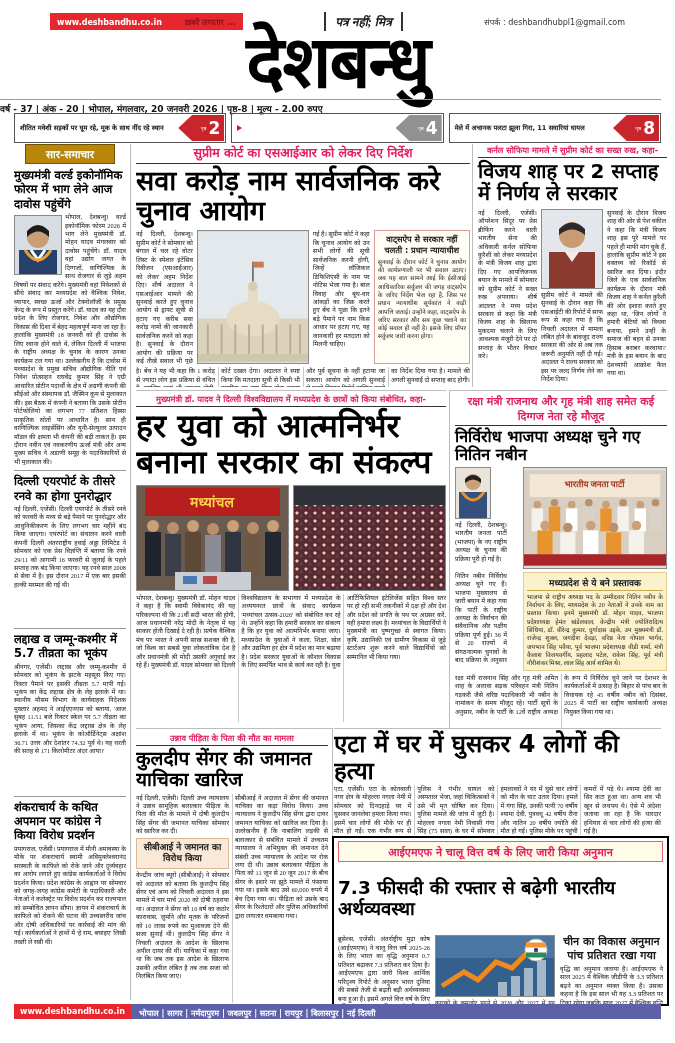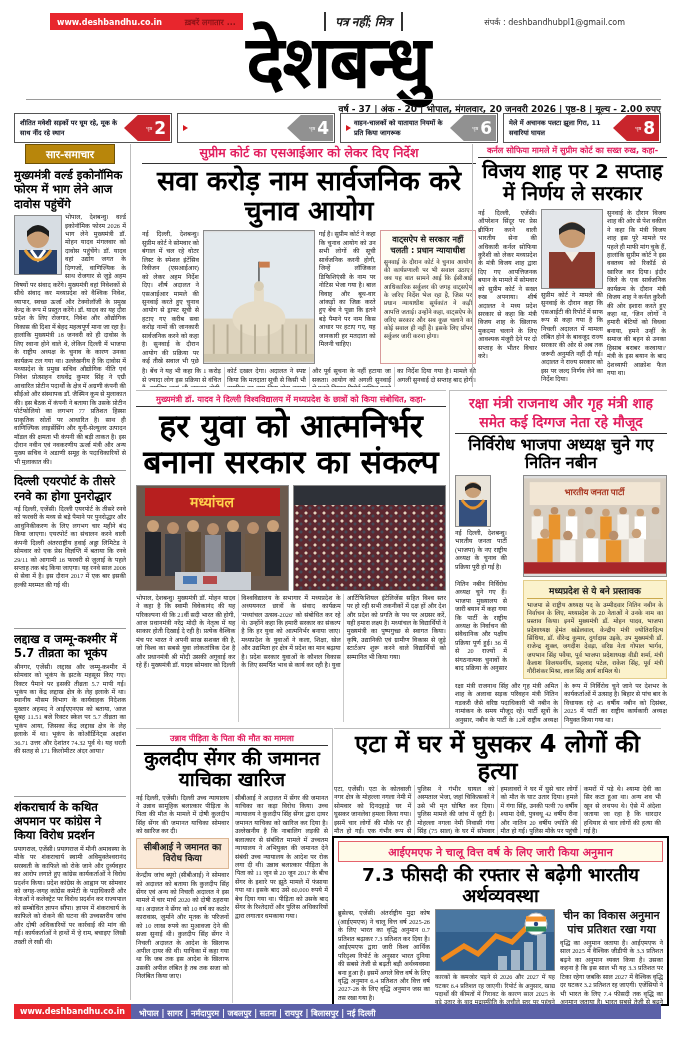--- a/index.html
+++ b/index.html
@@ -11,51 +11,51 @@
   .topstrip{left:50px;right:50px;top:13px;height:17px;display:flex;justify-content:space-between;align-items:center;}
   .site-box{background:#e8262d;color:#fff;font:bold 8px "DejaVu Sans",sans-serif;padding:3px 7px;white-space:nowrap;}
   .site-box .note{color:#8f1216;margin-left:20px;}
   .tagline{border-left:2px solid #333;border-right:2px solid #333;padding:1px 9px;
            font:bold italic 12px "Liberation Serif",serif;}
   .contact{font:8px "DejaVu Sans",sans-serif;color:#333;}
 
   
   .masthead{left:0;right:0;top:26px;text-align:center;font:bold 72px "DejaVu Sans",sans-serif;
             line-height:1.02;letter-spacing:-2px;color:#000;}
-  .edition{left:26px;right:14px;top:99px;border-top:1px solid #9a9a9a;padding-top:2px;text-align:right;
+  .edition{left:0;right:14px;top:99px;border-top:1px solid #9a9a9a;padding-top:2px;text-align:left;
            font:bold 9px "DejaVu Sans",sans-serif;color:#111;}
 
   
   .teasers{left:14px;right:14px;top:113px;height:30px;display:flex;gap:5px;}
   .teaser{flex:1;position:relative;border:1px solid #555;padding:3px 44px 3px 5px;display:flex;align-items:center;gap:3px;
           font:bold 6.6px "DejaVu Sans",sans-serif;line-height:1.55;color:#10121f;overflow:hidden;}
   .bullet{width:0;height:0;border-top:3px solid transparent;border-bottom:3px solid transparent;border-left:5px solid #d6181f;flex:0 0 auto;}
   .badge{position:absolute;right:1px;top:1px;bottom:1px;width:42px;display:flex;align-items:center;justify-content:flex-end;
          padding-right:4px;clip-path:polygon(0 50%,30% 0,100% 0,100% 100%,30% 100%);color:#fff;}
   .badge.red{background:#c9252c;} .badge.gray{background:#919191;}
   .badge .pl{font:5px "DejaVu Sans",sans-serif;margin-right:2px;opacity:.9;}
   .badge .pn{font:bold 17px "DejaVu Sans",sans-serif;line-height:1;}
 
   
   .kicker{color:#e21f5f;font-family:"DejaVu Sans",sans-serif;font-weight:bold;text-align:center;}
   .krule{border-bottom:1px solid #333;padding-bottom:2px;margin-bottom:2px;}
-  .hl{font-family:"DejaVu Sans",sans-serif;font-weight:bold;color:#000;text-align:center;line-height:1.12;}
+  .hl{font-family:"DejaVu Sans",sans-serif;font-weight:bold;color:#000;line-height:1.12;}
   .bt{font-size:6.3px;line-height:1.34;text-align:justify;overflow:hidden;}
   .ph{border:1px solid #8a8a8a;display:block;background:#ddd;}
 
   
   .sidebar{left:14px;top:144px;width:112px;height:856px;border-right:1px solid #bdbdbd;padding-right:4px;overflow:hidden;}
   .sb-head{width:88px;margin:0 auto 4px;background:#b8860b;color:#fff;text-align:center;
            font:bold 10.5px "DejaVu Sans",sans-serif;padding:2px 0;border:1px solid #6e5206;}
   .sb-hl{font:bold 11.5px "DejaVu Sans",sans-serif;line-height:1.25;margin:3px 0 2px;color:#000;}
   .sb-photo{float:left;margin:2px 3px 1px 0;}
   .sb-sep{border-top:1px solid #9a9a9a;margin:5px 0 2px;}
 
   
-  .lead{left:142px;top:144px;width:334px;height:243px;overflow:hidden;}
+  .lead{left:136px;top:144px;width:334px;height:243px;overflow:hidden;}
   .lead .kicker{font-size:12.5px;}
   .lead .hl{font-size:27px;margin:2px 0 4px;}
   .lead-row{display:flex;gap:4px;height:134px;}
   .lead-col{width:58px;}
   .lead-box{width:90px;border:1px solid #d89a9a;background:#fffdf4;padding:3px;overflow:hidden;}
   .lead-box .bx-h{font:bold 8.2px "DejaVu Sans",sans-serif;text-align:center;margin-bottom:2px;line-height:1.3;}
   .lead-below{margin-top:3px;height:44px;column-count:4;column-gap:6px;column-rule:1px solid #c9c9c9;}
 
   
   .vijay{left:472px;top:144px;width:189px;height:243px;border-left:1px solid #bdbdbd;padding-left:5px;overflow:hidden;}
@@ -67,21 +67,21 @@
   
   .yuva{left:136px;top:390px;width:310px;height:336px;overflow:hidden;border-top:1px solid #bdbdbd;padding-top:2px;}
   .yuva .kicker{font-size:8.2px;}
   .yuva .hl{font-size:32px;margin:2px 0 4px;}
   .yuva-photos{display:flex;gap:4px;margin-bottom:3px;}
   .yuva-body{height:128px;column-count:3;column-gap:6px;column-rule:1px solid #c9c9c9;}
 
   
   .bjp{left:449px;top:390px;width:212px;height:336px;border-left:1px solid #bdbdbd;border-top:1px solid #bdbdbd;
        padding:2px 0 0 5px;overflow:hidden;}
-  .bjp .kicker{font-size:14px;}
+  .bjp .kicker{font-size:11px;}
   .bjp .hl{font-size:16px;margin:2px 0 3px;}
   .bjp-r1,.bjp-r2{display:flex;gap:16px;margin-bottom:3px;}
   .bjp-c1{width:52px;flex:0 0 auto;}
   .bjp-box{flex:1;background:#fbf2cc;border:1px solid #e3cd8a;padding:3px;overflow:hidden;}
   .bjp-box .bx-h{font:bold 9px "DejaVu Sans",sans-serif;text-align:center;border-bottom:1px solid #caa94e;margin-bottom:2px;padding-bottom:1px;}
   .bjp-more{height:86px;column-count:2;column-gap:6px;column-rule:1px solid #c9c9c9;}
 
   
   .sengar{left:136px;top:728px;width:192px;height:271px;border-top:1px solid #bdbdbd;border-right:1px solid #bdbdbd;
           padding:3px 4px 0 0;overflow:hidden;}
@@ -142,28 +142,20 @@
       <span class="badge red">
         <span class="pl">पृष्ठ</span>
         <span class="pn">2</span>
       </span>
     </div>
     <div class="teaser">
       <span class="bullet"></span>
       <span class="badge gray">
         <span class="pl">पृष्ठ</span>
         <span class="pn">4</span>
-      </span>
-    </div>
-    <div class="teaser">
-      <span class="bullet"></span>
-      <span>वाहन-चालकों को यातायात नियमों के प्रति किया जागरूक</span>
-      <span class="badge gray">
-        <span class="pl">पृष्ठ</span>
-        <span class="pn">6</span>
       </span>
     </div>
     <div class="teaser">
       <span>मेले में अचानक पलटा झूला गिरा, 11 सवारियां घायल</span>
       <span class="badge red">
         <span class="pl">पृष्ठ</span>
         <span class="pn">8</span>
       </span>
     </div>
   </div>
@@ -361,21 +353,21 @@
     </div>
   </section>
 
   <section class="abs eta">
     <h2 class="hl" style="margin:0;">एटा में घर में घुसकर 4 लोगों की हत्या</h2>
     <div class="eta-body bt">एटा, एजेंसी। एटा के कोतवाली नगर क्षेत्र के मोहल्ला नगला नेमी में सोमवार को दिनदहाड़े घर में घुसकर जानलेवा हमला किया गया। इसमें चार लोगों की मौके पर ही मौत हो गई। एक गंभीर रूप से घायल हो गया। सूचना पर पहुंची पुलिस ने गंभीर घायल को अस्पताल भेजा, जहां चिकित्सकों ने उसे भी मृत घोषित कर दिया। पुलिस मामले की जांच में जुटी है। मोहल्ला नगला नेमी निवासी गंगा सिंह (75 साल) के घर में सोमवार को जानलेवा हमला किया गया। हमलावरों ने घर में घुसे चार लोगों को मौत के घाट उतार दिया। हमले में गंगा सिंह, उनकी पत्नी 70 वर्षीय श्यामा देवी, पुत्रवधू 42 वर्षीय रीना और नातिन 20 वर्षीय ज्योति की मौत हो गई। पुलिस मौके पर पहुंची तो वहां सभी शव अलग-अलग कमरों में पड़े थे। श्यामा देवी का सिर कटा हुआ था। अन्य शव भी खून से लथपथ थे। ऐसे में अंदेशा जताया जा रहा है कि धारदार हथियार से चार लोगों की हत्या की गई है।</div>
   </section>
 
   <section class="abs imf">
     <div class="imf-kicker">आईएमएफ ने चालू वित्त वर्ष के लिए जारी किया अनुमान</div>
-    <h2 class="hl" style="margin:3px 0;">7.3 फीसदी की रफ्तार से बढ़ेगी भारतीय अर्थव्यवस्था</h2>
+    <h2 class="hl" style="margin:16px 0;">7.3 फीसदी की रफ्तार से बढ़ेगी भारतीय अर्थव्यवस्था</h2>
     <div class="imf-row">
       <div class="imf-c1 bt">ब्रुसेल्स, एजेंसी। अंतर्राष्ट्रीय मुद्रा कोष (आईएमएफ) ने चालू वित्त वर्ष 2025-26 के लिए भारत का वृद्धि अनुमान 0.7 प्रतिशत बढ़ाकर 7.3 प्रतिशत कर दिया है। आईएमएफ द्वारा जारी विश्व आर्थिक परिदृश्य रिपोर्ट के अनुसार भारत दुनिया की सबसे तेजी से बढ़ती बड़ी अर्थव्यवस्था बना हुआ है। इसमें अगले वित्त वर्ष के लिए वृद्धि अनुमान 6.4 प्रतिशत और वित्त वर्ष 2027-28 के लिए वृद्धि अनुमान जस का तस रखा गया है।</div>
       <div class="imf-mid">
         <svg class="ph" width="118" height="60" viewBox="0 0 118 60">
           <rect width="118" height="60" fill="#33608c"></rect>
           <rect width="118" height="22" fill="#5d8ab3" opacity="0.55"></rect>
           <g fill="#c9d4de" opacity="0.75">
             <rect x="62" y="46" width="9" height="14"></rect>
               <rect x="75" y="40" width="9" height="20"></rect>
             <rect x="88" y="32" width="9" height="28"></rect>

